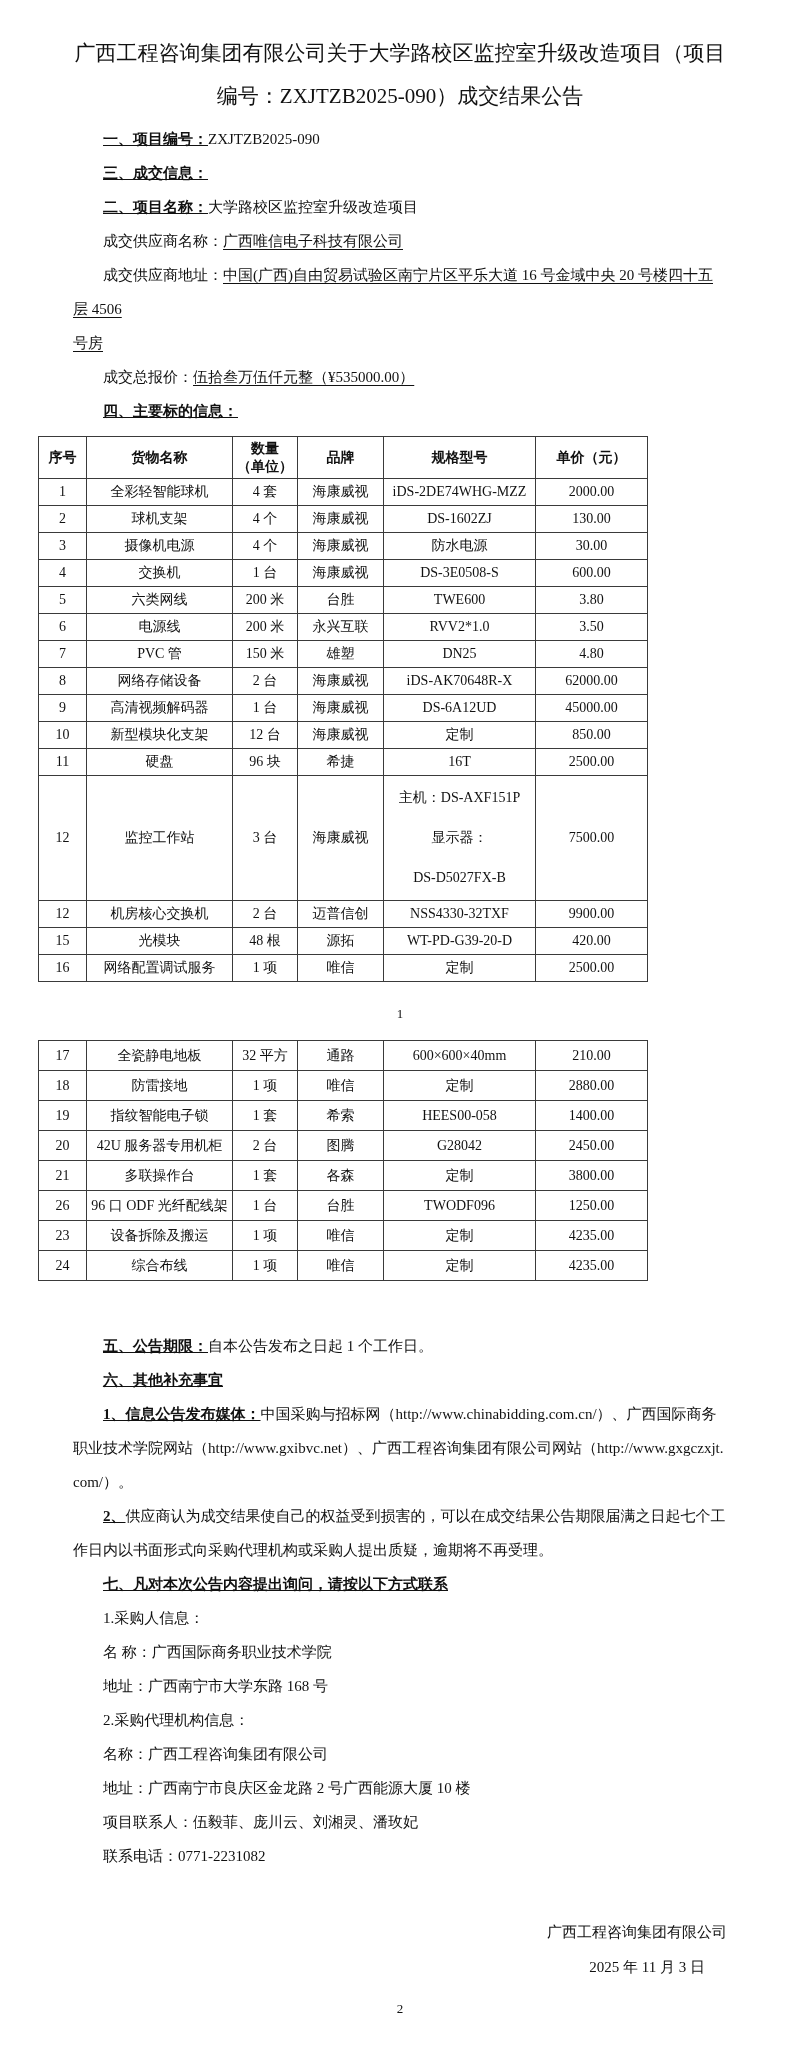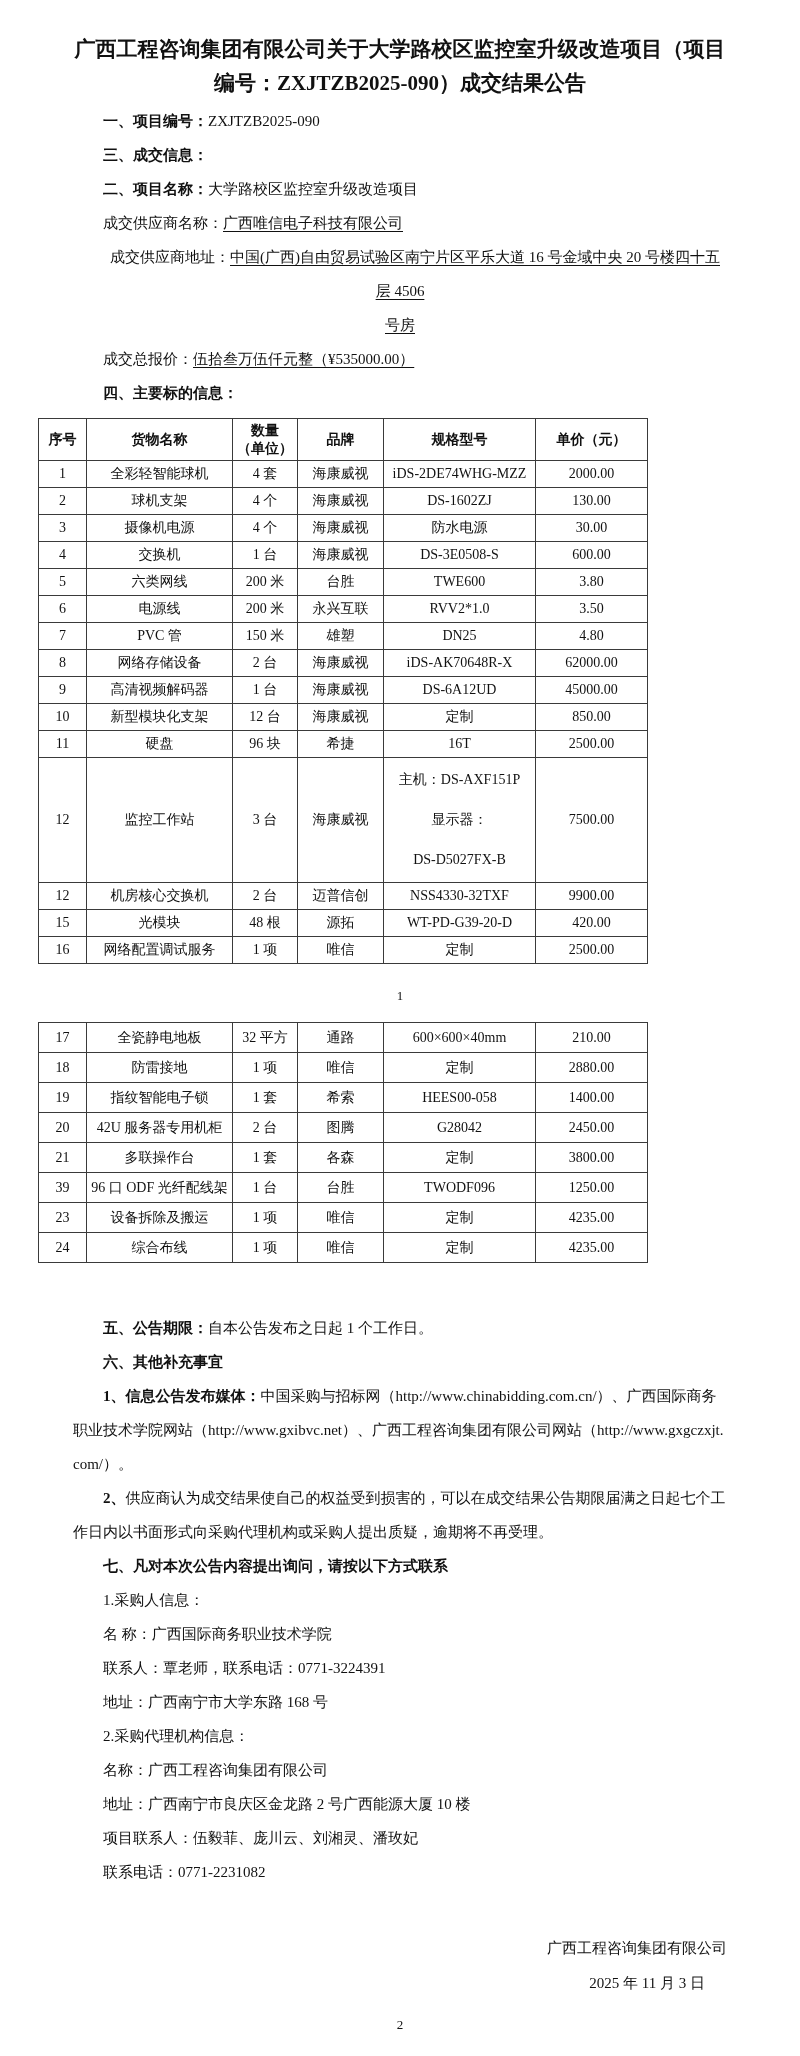--- a/index.html
+++ b/index.html
@@ -8,28 +8,28 @@
     position:relative;
     width:800px; height:2056px;
     margin:0 auto;
     background:#ffffff;
     color:#111;
     font-family:"Liberation Serif","DejaVu Serif",serif;
     overflow:hidden;
   }
   .content { padding:26px 73px 0 73px; }
   .doc-title {
-    font-size:21px; font-weight:bold; text-align:center;
-    line-height:34px; margin-top:6px; margin-bottom:4px;
+    font-size:21px; font-weight:normal; text-align:center;
+    line-height:43px; margin-top:6px; margin-bottom:4px;
   }
   .line { font-size:15px; line-height:34px; }
   .indent { text-indent:2em; }
-  .b { font-weight:bold; }
+  .b { font-weight:bold;text-decoration:underline; }
   .u { text-decoration:underline; text-underline-offset:3px; }
-  .prewrap { white-space:pre-line;text-align:center; }
+  .prewrap { white-space:pre-line; }
   .breakall { word-break:break-all; }
 
   table.goods {
     border-collapse:collapse;
     width:609px;
     margin-left:38px;
     table-layout:fixed;
     font-size:14px;
   }
   table.goods th, table.goods td {
@@ -279,21 +279,21 @@
           </tr>
           <tr>
             <td>21</td>
             <td>多联操作台</td>
             <td>1 套</td>
             <td>各森</td>
             <td>定制</td>
             <td>3800.00</td>
           </tr>
           <tr>
-            <td>39</td>
+            <td>26</td>
             <td>96 口 ODF 光纤配线架</td>
             <td>1 台</td>
             <td>台胜</td>
             <td>TWODF096</td>
             <td>1250.00</td>
           </tr>
           <tr>
             <td>23</td>
             <td>设备拆除及搬运</td>
             <td>1 项</td>
@@ -320,21 +320,20 @@
     <p class="line indent"><span class="b">六、其他补充事宜</span></p>
 
     <p class="line indent breakall"><span class="b">1、信息公告发布媒体：</span><span>中国采购与招标网（http://www.chinabidding.com.cn/）、广西国际商务职业技术学院网站（http://www.gxibvc.net）、广西工程咨询集团有限公司网站（http://www.gxgczxjt.com/）。</span></p>
 
     <p class="line indent"><span class="b">2、</span><span>供应商认为成交结果使自己的权益受到损害的，可以在成交结果公告期限届满之日起七个工作日内以书面形式向采购代理机构或采购人提出质疑，逾期将不再受理。</span></p>
 
     <p class="line indent"><span class="b">七、凡对本次公告内容提出询问，请按以下方式联系</span></p>
 
     <p class="line indent">1.采购人信息：</p>
     <p class="line indent">名 称：广西国际商务职业技术学院</p>
-    <p class="line indent">联系人：覃老师，联系电话：0771-3224391</p>
     <p class="line indent">地址：广西南宁市大学东路 168 号</p>
     <p class="line indent">2.采购代理机构信息：</p>
     <p class="line indent">名称：广西工程咨询集团有限公司</p>
     <p class="line indent">地址：广西南宁市良庆区金龙路 2 号广西能源大厦 10 楼</p>
     <p class="line indent">项目联系人：伍毅菲、庞川云、刘湘灵、潘玫妃</p>
     <p class="line indent">联系电话：0771-2231082</p>
 
     <div class="sig-block">
       <div>广西工程咨询集团有限公司</div>
       <div class="sig-date">2025 年 11 月 3 日</div>

